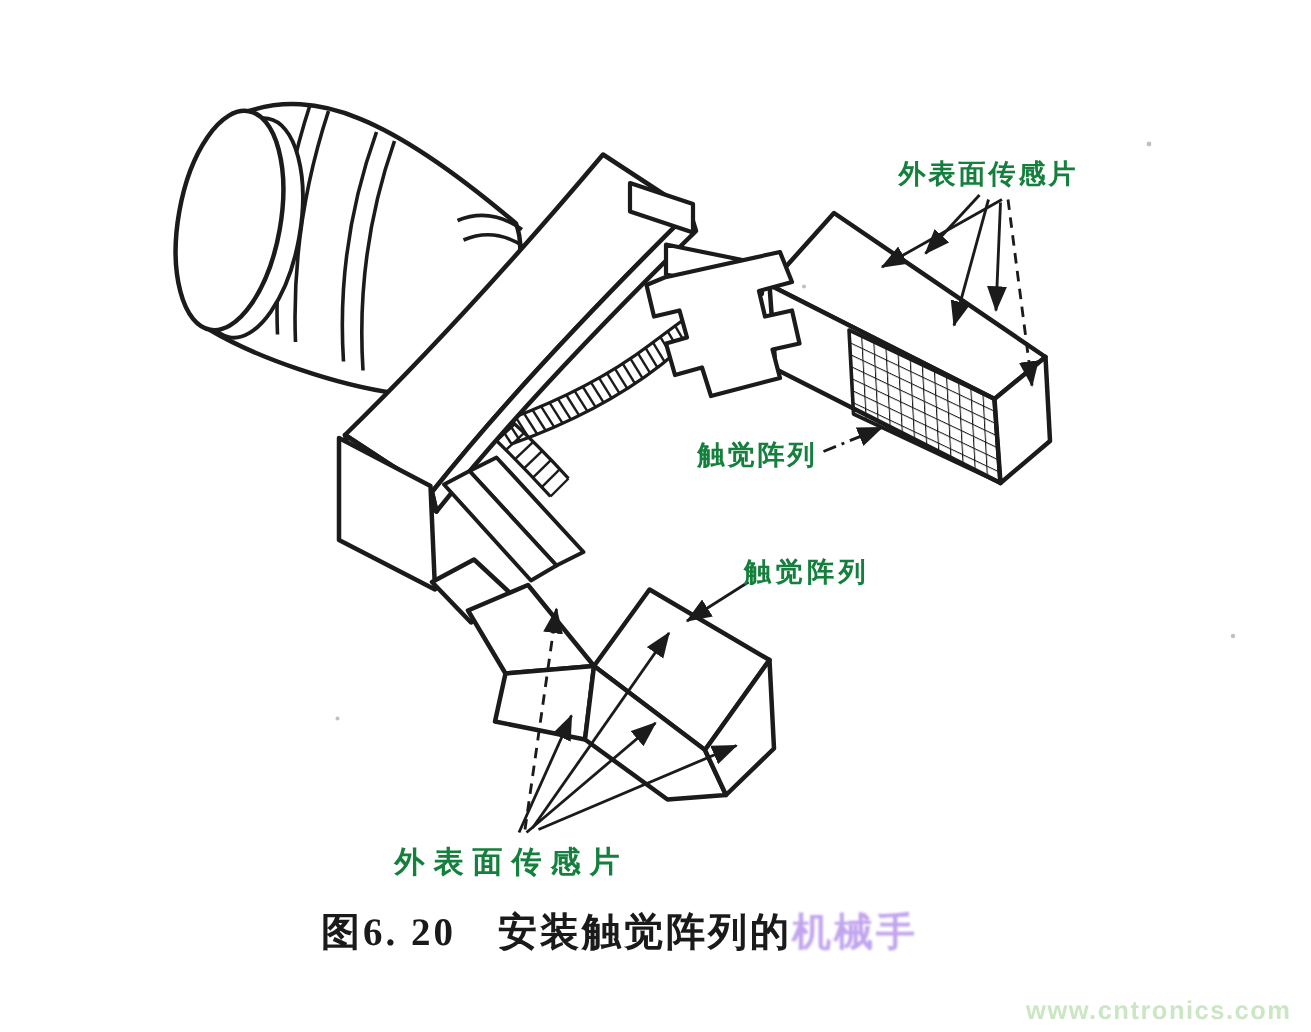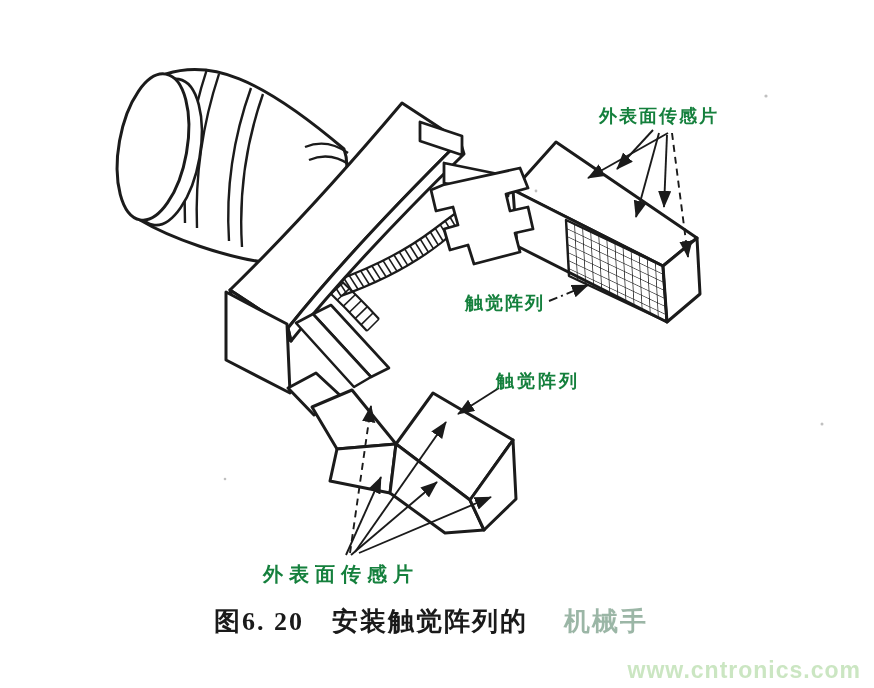--- a/index.html
+++ b/index.html
@@ -14,23 +14,23 @@
   }
   .lbl-top{left:599px;top:104px;font-size:18px;letter-spacing:2px;}
   .lbl-right{left:465px;top:291px;font-size:18px;letter-spacing:2px;}
   .lbl-center{left:496px;top:369px;font-size:18px;letter-spacing:3px;}
   .lbl-bottom{left:263px;top:561px;font-size:20px;letter-spacing:6px;}
   .caption{
     position:absolute;left:214px;top:604px;font-size:26px;font-weight:bold;
     color:#1a1a1a;letter-spacing:2px;white-space:nowrap;
   }
   .caption .cap-num{margin-right:28px;}
-  .caption .cap-faded{opacity:.42;filter:blur(.7px);color:#14532d;margin-left:36px;}
+  .caption .cap-faded{opacity:.42;filter:blur(.7px);color:#6d28d9;}
   .watermark{
-    position:absolute;right:13px;bottom:4px;font-size:23px;
+    position:absolute;right:13px;bottom:4px;font-size:17px;
     font-family:"Liberation Sans",sans-serif;color:#cbe6c2;font-weight:bold;
     letter-spacing:1px;
   }
 </style>
 </head>
 <body>
 
 <div class="stage">
 
   <svg width="874" height="688" viewBox="0 0 874 688">

